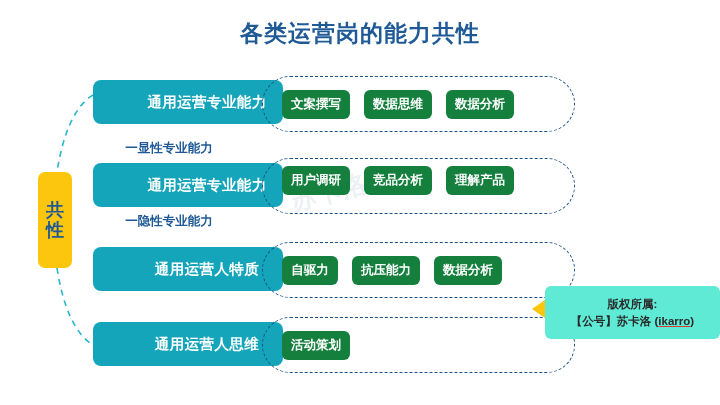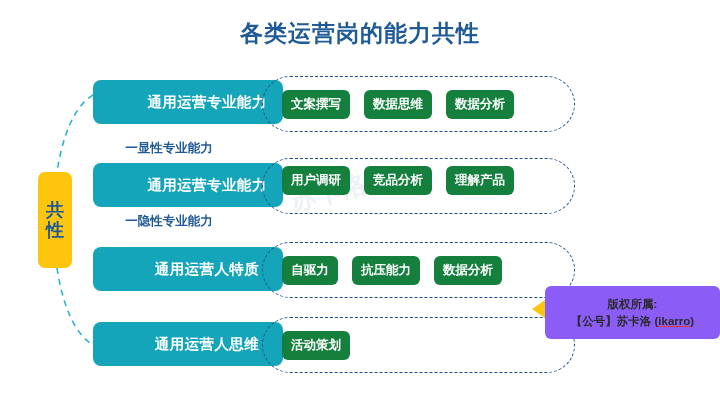--- a/index.html
+++ b/index.html
@@ -97,21 +97,21 @@
     white-space:nowrap;
     min-width:56px;
     text-align:center;
     box-sizing:border-box;
   }
 
   
   .callout{
     position:absolute;left:545px;top:286px;
     width:175px;height:53px;
-    background:#8b5cf6;
+    background:#5eead4;
     border-radius:6px;
     display:flex;flex-direction:column;
     align-items:center;justify-content:center;
     color:#2a2a2a;
     font-size:11.5px;font-weight:bold;
     line-height:1.45;
     text-align:center;
   }
   .callout .tail{
     position:absolute;left:-13px;top:14px;

